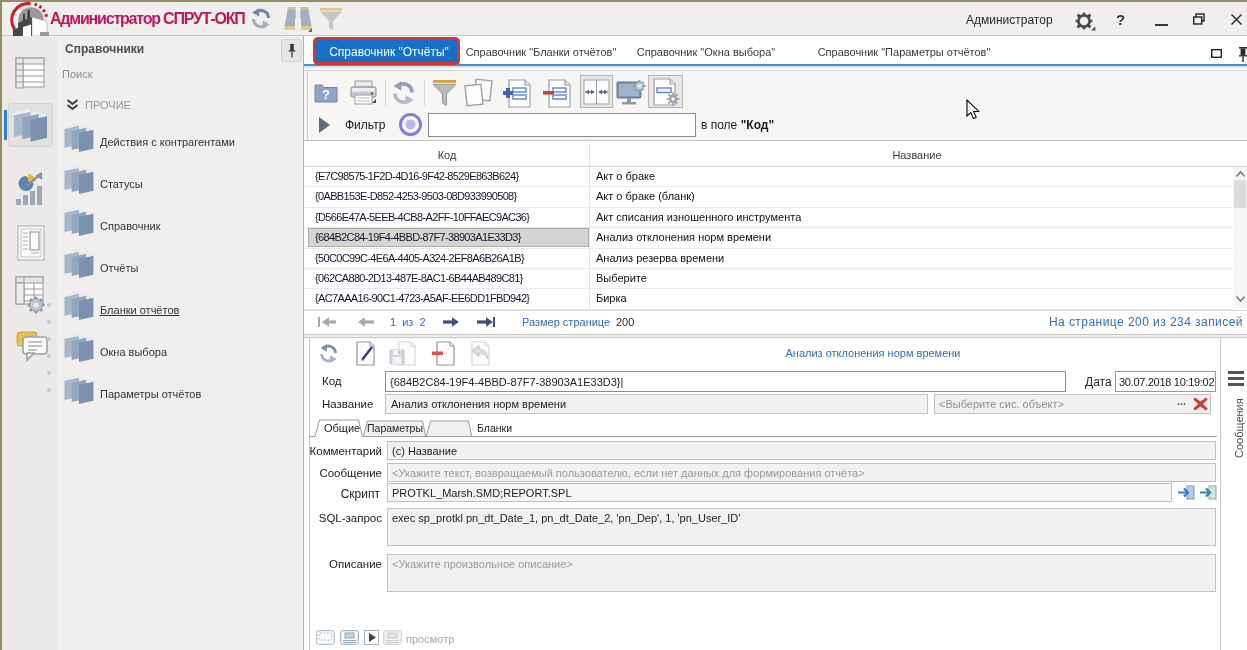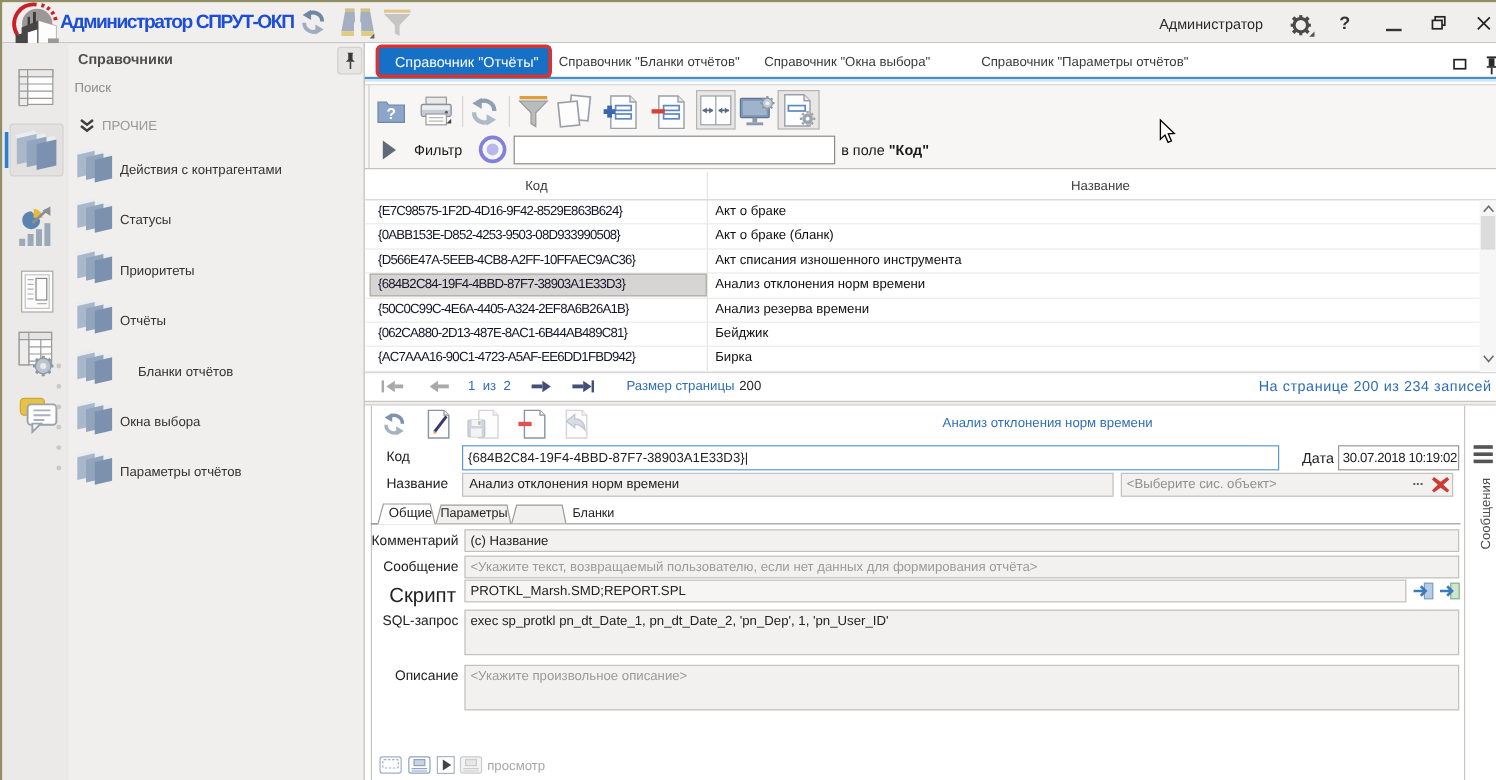--- a/index.html
+++ b/index.html
@@ -24,21 +24,21 @@
   <path d="M 23.5 2.8 A 16.3 16.3 0 0 0 7.5 28" fill="none" stroke="#cb2026" stroke-width="3.2"></path>
   <path d="M 27.5 3.2 A 16.3 16.3 0 0 1 39.5 16" fill="none" stroke="#cb2026" stroke-width="3.2" stroke-dasharray="2.6 2.6"></path>
   <rect x="20.5" y="9" width="2.4" height="13" fill="#3b3b3b"></rect>
   <rect x="16" y="13" width="2" height="9" fill="#3b3b3b"></rect>
   <polygon points="11,22 25,16 25,35 11,35" fill="#464646"></polygon>
   <polygon points="25,16 40,20.5 40,35 25,35" fill="#fdfdfd" stroke="#909090" stroke-width="0.5"></polygon>
   <polygon points="16,26 24,23.5 24,35 16,35" fill="#fdfdfd"></polygon>
   <polygon points="6,28 16,26 16,35 6,35" fill="#464646"></polygon>
   <polygon points="33,31 42,31 42,35 33,35" fill="#9a9a9a"></polygon>
 </svg>
-<div class="lbl" style="left:50px;top:10px;font-size:16px;font-weight:bold;color:#1d4ed8;letter-spacing:-1.2px;">Администратор СПРУТ-ОКП</div>
+<div class="lbl" style="left:50px;top:10px;font-size:16px;font-weight:bold;color:#be185d;letter-spacing:-1.2px;">Администратор СПРУТ-ОКП</div>
 
 <svg style="left:250px;top:7px;" width="22" height="23" viewBox="0 0 22 23">
   <path d="M 18.5 11 A 7.5 7.5 0 0 0 6 5.4" fill="none" stroke="#6f86a4" stroke-width="3.2"></path>
   <polygon points="9.2,1.2 9.2,9.6 2.2,5.4" fill="#6f86a4"></polygon>
   <path d="M 3.5 12 A 7.5 7.5 0 0 0 16 17.6" fill="none" stroke="#9eadbf" stroke-width="3.2"></path>
   <polygon points="12.8,13.4 12.8,21.8 19.8,17.6" fill="#9eadbf"></polygon>
 </svg>
 
 <svg style="left:284px;top:7px;" width="28" height="25" viewBox="0 0 28 25" opacity="0.75">
   <rect x="3.5" y="0" width="8" height="3" fill="#c8b26a"></rect>
@@ -188,21 +188,21 @@
 <svg style="left:65px;top:207px;" width="29" height="29" viewBox="1 -1 26 26">
   <g fill="#e9edf2">
     <polygon points="0.5,4.4 13.5,1.4 12.2,-0.9 -0.8,2.1"></polygon>
     <polygon points="7,6.2 20,3.2 18.7,0.9 5.7,3.9"></polygon>
     <polygon points="13.5,8 26.5,5 25.2,2.7 12.2,5.7"></polygon>
   </g>
   <polygon points="0.5,4.4 13.5,1.4 13.5,18.4 0.5,21.4" fill="#a8b7c9"></polygon>
   <polygon points="7,6.2 20,3.2 20,20.2 7,23.2" fill="#92a5bd"></polygon>
   <polygon points="13.5,8 26.5,5 26.5,22 13.5,25" fill="#7b91af"></polygon>
 </svg>
-<div class="lbl" style="left:100px;top:220px;color:#333;">Приоритеты</div>
+<div class="lbl" style="left:100px;top:220px;color:#333;">Справочник</div>
 <svg style="left:65px;top:249px;" width="29" height="29" viewBox="1 -1 26 26">
   <g fill="#e9edf2">
     <polygon points="0.5,4.4 13.5,1.4 12.2,-0.9 -0.8,2.1"></polygon>
     <polygon points="7,6.2 20,3.2 18.7,0.9 5.7,3.9"></polygon>
     <polygon points="13.5,8 26.5,5 25.2,2.7 12.2,5.7"></polygon>
   </g>
   <polygon points="0.5,4.4 13.5,1.4 13.5,18.4 0.5,21.4" fill="#a8b7c9"></polygon>
   <polygon points="7,6.2 20,3.2 20,20.2 7,23.2" fill="#92a5bd"></polygon>
   <polygon points="13.5,8 26.5,5 26.5,22 13.5,25" fill="#7b91af"></polygon>
 </svg>
@@ -210,21 +210,21 @@
 <svg style="left:65px;top:291px;" width="29" height="29" viewBox="1 -1 26 26">
   <g fill="#e9edf2">
     <polygon points="0.5,4.4 13.5,1.4 12.2,-0.9 -0.8,2.1"></polygon>
     <polygon points="7,6.2 20,3.2 18.7,0.9 5.7,3.9"></polygon>
     <polygon points="13.5,8 26.5,5 25.2,2.7 12.2,5.7"></polygon>
   </g>
   <polygon points="0.5,4.4 13.5,1.4 13.5,18.4 0.5,21.4" fill="#a8b7c9"></polygon>
   <polygon points="7,6.2 20,3.2 20,20.2 7,23.2" fill="#92a5bd"></polygon>
   <polygon points="13.5,8 26.5,5 26.5,22 13.5,25" fill="#7b91af"></polygon>
 </svg>
-<div class="lbl" style="left:115px;top:304px;color:#333;">Бланки отчётов</div>
+<div class="lbl" style="left:100px;top:304px;color:#333;text-decoration:underline;">Бланки отчётов</div>
 <svg style="left:65px;top:333px;" width="29" height="29" viewBox="1 -1 26 26">
   <g fill="#e9edf2">
     <polygon points="0.5,4.4 13.5,1.4 12.2,-0.9 -0.8,2.1"></polygon>
     <polygon points="7,6.2 20,3.2 18.7,0.9 5.7,3.9"></polygon>
     <polygon points="13.5,8 26.5,5 25.2,2.7 12.2,5.7"></polygon>
   </g>
   <polygon points="0.5,4.4 13.5,1.4 13.5,18.4 0.5,21.4" fill="#a8b7c9"></polygon>
   <polygon points="7,6.2 20,3.2 20,20.2 7,23.2" fill="#92a5bd"></polygon>
   <polygon points="13.5,8 26.5,5 26.5,22 13.5,25" fill="#7b91af"></polygon>
 </svg>
@@ -373,21 +373,21 @@
 <div class="lbl" style="left:596px;top:210.8px;color:#101010;">Акт списания изношенного инструмента</div>
 <div class="abs" style="left:304px;top:227.2px;width:929px;height:1px;background:#eaeaea;"></div>
 <div class="abs" style="left:308px;top:228px;width:281px;height:19px;background:#d7d5d3;border:1px solid #aeaca9;"></div>
 <div class="lbl" style="left:315px;top:231.2px;color:#14142a;letter-spacing:-0.65px;">{684B2C84-19F4-4BBD-87F7-38903A1E33D3}</div>
 <div class="lbl" style="left:596px;top:231.2px;color:#101010;">Анализ отклонения норм времени</div>
 <div class="abs" style="left:304px;top:247.6px;width:929px;height:1px;background:#eaeaea;"></div>
 <div class="lbl" style="left:315px;top:251.6px;color:#14142a;letter-spacing:-0.65px;">{50C0C99C-4E6A-4405-A324-2EF8A6B26A1B}</div>
 <div class="lbl" style="left:596px;top:251.6px;color:#101010;">Анализ резерва времени</div>
 <div class="abs" style="left:304px;top:268.0px;width:929px;height:1px;background:#eaeaea;"></div>
 <div class="lbl" style="left:315px;top:272.0px;color:#14142a;letter-spacing:-0.65px;">{062CA880-2D13-487E-8AC1-6B44AB489C81}</div>
-<div class="lbl" style="left:596px;top:272.0px;color:#101010;">Бейджик</div>
+<div class="lbl" style="left:596px;top:272.0px;color:#101010;">Выберите</div>
 <div class="abs" style="left:304px;top:288.4px;width:929px;height:1px;background:#eaeaea;"></div>
 <div class="lbl" style="left:315px;top:292.4px;color:#14142a;letter-spacing:-0.65px;">{AC7AAA16-90C1-4723-A5AF-EE6DD1FBD942}</div>
 <div class="lbl" style="left:596px;top:292.4px;color:#101010;">Бирка</div>
 <div class="abs" style="left:304px;top:308.8px;width:929px;height:1px;background:#eaeaea;"></div>
 <div class="abs" style="left:1233px;top:167px;width:14px;height:142px;background:#f6f6f6;"></div>
 <svg style="left:1236px;top:171px;" width="9" height="6" viewBox="0 0 9 6">
     <path d="M0.5 5.5 L4.5 0.8 L8.5 5.5" fill="none" stroke="#6a6a6a" stroke-width="1.3"></path>
   </svg>
 <svg style="left:1236px;top:296px;" width="9" height="6" viewBox="0 0 9 6">
     <path d="M0.5 0.5 L4.5 5.2 L8.5 0.5" fill="none" stroke="#6a6a6a" stroke-width="1.3"></path>
@@ -407,21 +407,21 @@
 <svg style="left:442px;top:317px;" width="17" height="10" viewBox="0 0 17 10">
     <polygon points="17,5 10,0.2 10,9.8" fill="#434f79"></polygon>
     <rect x="1" y="3.4" width="9" height="3.2" fill="#434f79"></rect>
   </svg>
 <svg style="left:476px;top:317px;" width="19" height="10" viewBox="0 0 19 10">
     <polygon points="17,5 10,0.2 10,9.8" fill="#434f79"></polygon>
     <rect x="1" y="3.4" width="9" height="3.2" fill="#434f79"></rect>
     <rect x="17" y="0" width="2" height="10" fill="#434f79"></rect>
   </svg>
 <div class="lbl blue" style="left:390px;top:316px;text-align:right;">1&nbsp; из&nbsp; 2</div>
-<div class="lbl blue" style="left:522px;top:316px;">Размер страницы</div>
+<div class="lbl blue" style="left:522px;top:316px;">Размер странице</div>
 <div class="lbl" style="left:616px;top:316px;color:#2a2a2a;">200</div>
 <div class="lbl blue" style="left:1243px;top:315px;font-size:12px;letter-spacing:0.45px;transform:translateX(-100%);">На странице 200 из 234 записей</div>
 <div class="abs" style="left:304px;top:334px;width:943px;height:4px;background:#efeeec;border-top:1px solid #c8c7c4;border-bottom:1px solid #c8c7c4;"></div>
 
 <div class="abs" style="left:304px;top:338px;width:943px;height:312px;background:#ffffff;"></div>
 <div class="abs" style="left:309px;top:338px;width:1px;height:312px;background:#c6c5c2;"></div>
 <div class="abs" style="left:1220px;top:338px;width:1px;height:312px;background:#c6c5c2;"></div>
 
 <svg style="left:318px;top:343px;" width="21" height="21" viewBox="0 0 22 23">
   <path d="M 18.5 11 A 7.5 7.5 0 0 0 6 5.4" fill="none" stroke="#7d94ac" stroke-width="3.2"></path>
@@ -493,21 +493,21 @@
   <path d="M0.5 16 L4.5 1 L42.5 1 L45.5 16" fill="#f1f0ee" stroke="#9c9b98" stroke-width="1"></path>
 </svg>
 <div class="lbl" style="left:432px;top:422px;font-size:10.5px;padding-left:45px;">Бланки</div>
 
 <div class="lbl" style="left:382px;top:445px;font-size:11.5px;transform:translateX(-100%);">Комментарий</div>
 <div class="abs inp" style="left:387px;top:441px;width:829px;height:19px;"></div>
 <div class="lbl" style="left:392px;top:445px;">(с) Название</div>
 <div class="lbl" style="left:382px;top:467px;font-size:11.5px;transform:translateX(-100%);">Сообщение</div>
 <div class="abs inp" style="left:387px;top:463px;width:829px;height:19px;"></div>
 <div class="lbl" style="left:392px;top:467px;color:#9a9a9a;">&lt;Укажите текст, возвращаемый пользователю, если нет данных для формирования отчёта&gt;</div>
-<div class="lbl" style="left:380px;top:487px;font-size:17px;transform:translateX(-100%);">Скрипт</div>
+<div class="lbl" style="left:380px;top:487px;font-size:12px;transform:translateX(-100%);">Скрипт</div>
 <div class="abs inp" style="left:387px;top:483px;width:785px;height:19px;background:#f6f5f4;"></div>
 <div class="lbl" style="left:392px;top:487px;">PROTKL_Marsh.SMD;REPORT.SPL</div>
 <svg style="left:1178px;top:485px;" width="17" height="15" viewBox="0 0 17 15">
   <rect x="9" y="1" width="7" height="13" fill="#b8cce4" stroke="#7a9cc0"></rect>
   <path d="M0 7.5 L10 7.5 M6 3.5 L10 7.5 L6 11.5" stroke="#3a7abf" stroke-width="2.2" fill="none"></path>
 </svg>
 <svg style="left:1200px;top:485px;" width="17" height="15" viewBox="0 0 17 15">
   <rect x="9" y="1" width="7" height="13" fill="#cde4cd" stroke="#88b088"></rect>
   <path d="M0 7.5 L10 7.5 M6 3.5 L10 7.5 L6 11.5" stroke="#3a7abf" stroke-width="2.2" fill="none"></path>
 </svg>

